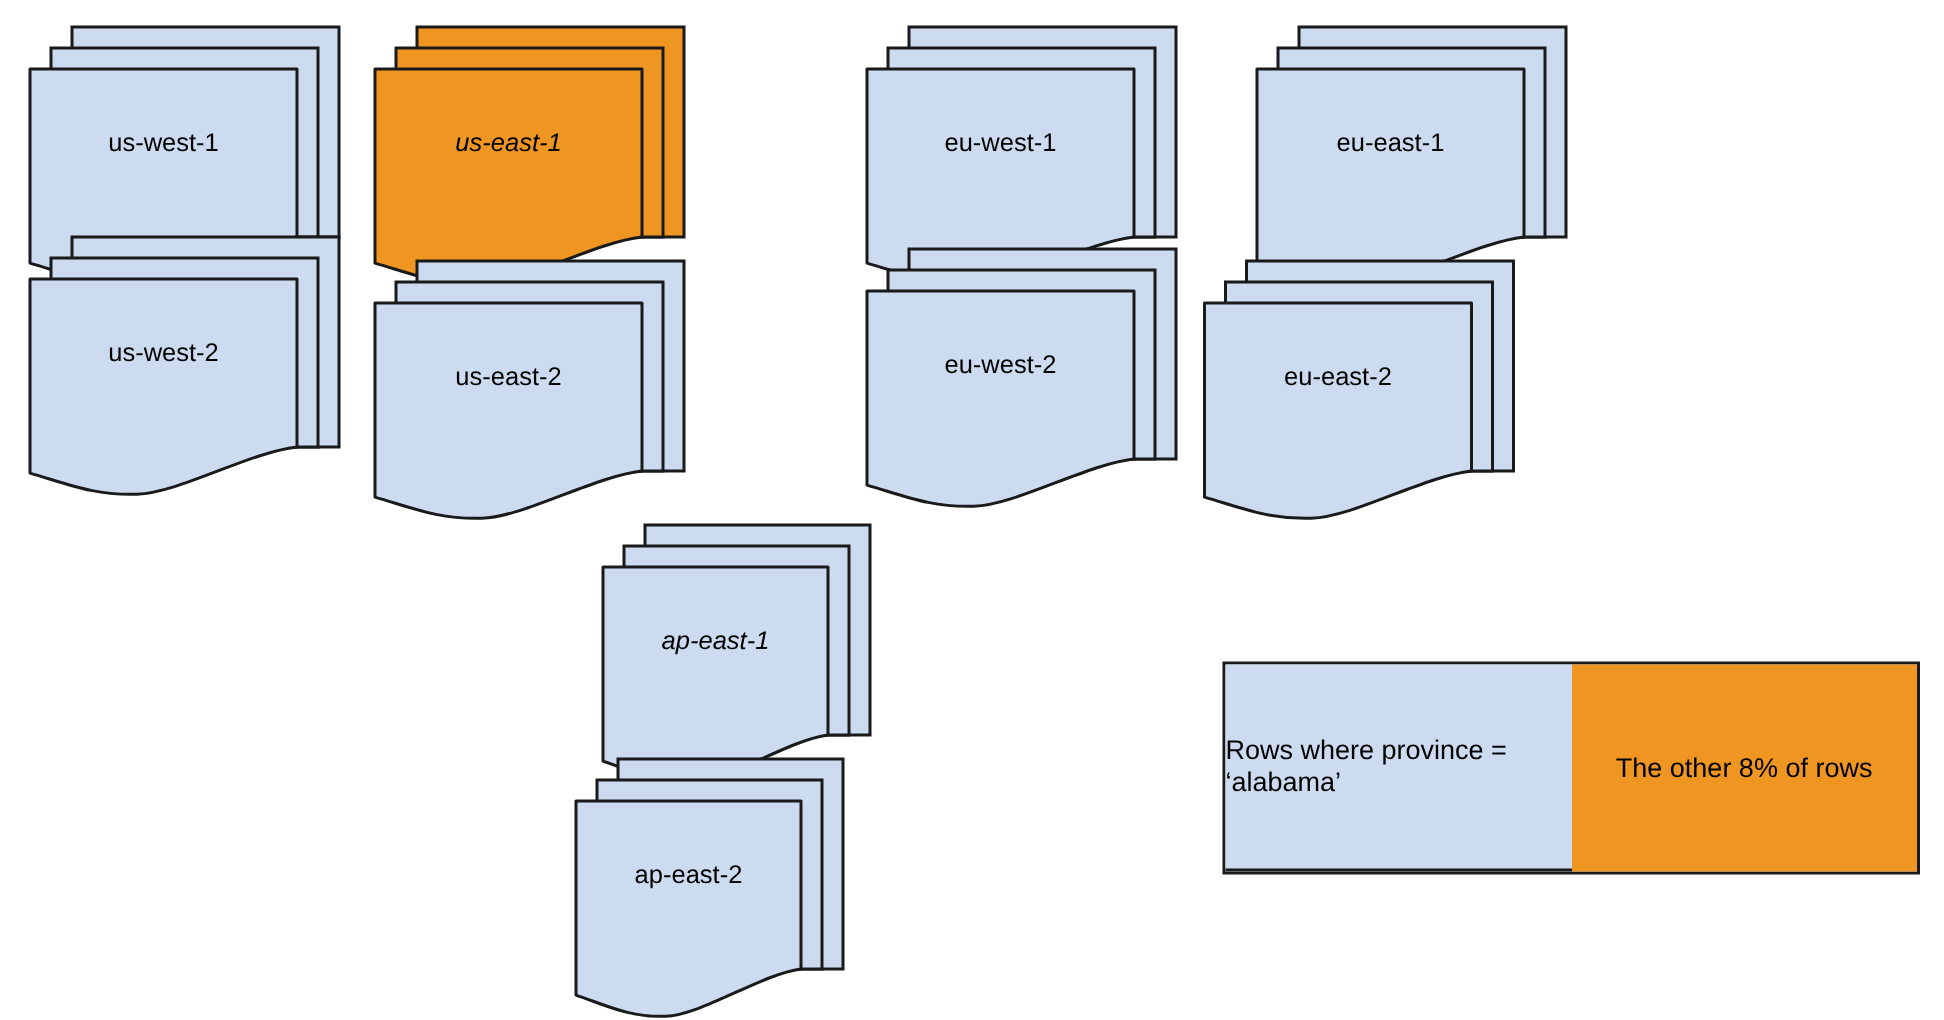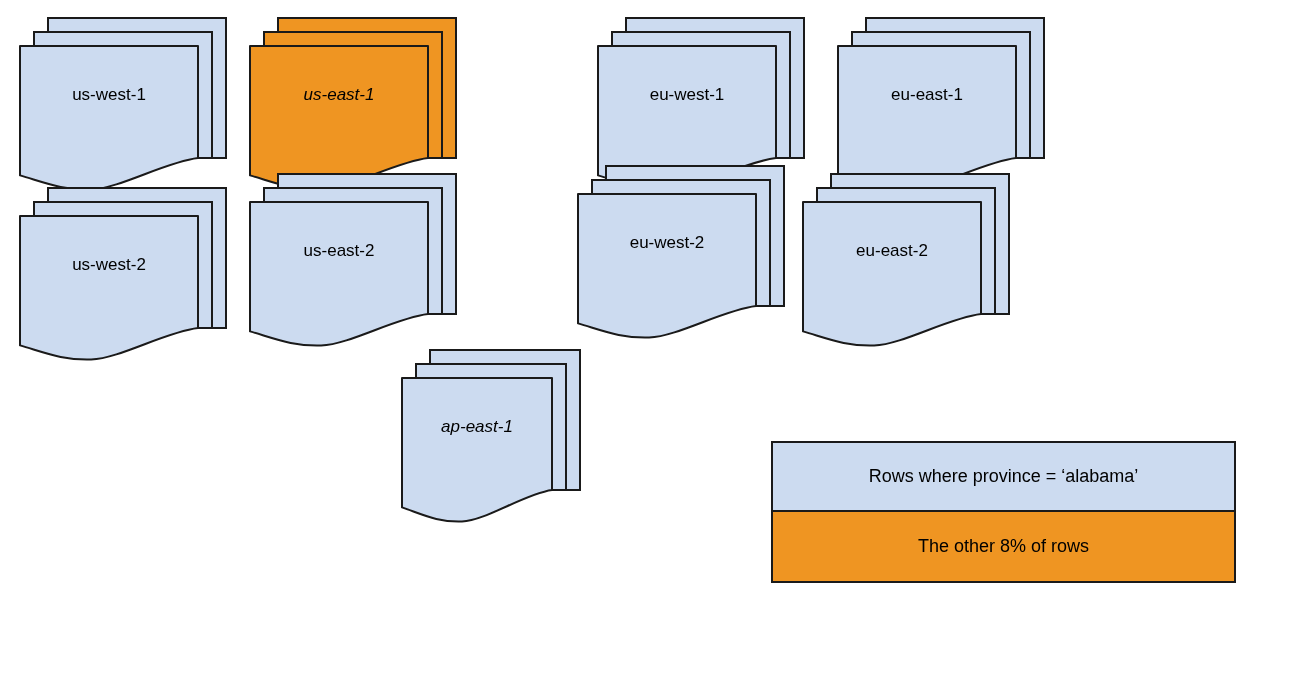--- a/index.html
+++ b/index.html
@@ -28,28 +28,27 @@
   }
   .doc-label {
     font-family: "Liberation Sans", sans-serif;
     font-size: 17px;
     fill: #000000;
     text-anchor: middle;
     dominant-baseline: middle;
   }
   .legend {
     position: absolute;
-    left: 771px;
+    left: 815px;
     top: 441px;
     width: 465px;
     height: 142px;
     border: 2px solid #1a1a1a;
     box-sizing: border-box;
     display: flex;
-    flex-direction: column;
   }
   .legend-row {
     flex: 1 1 50%;
     display: flex;
     align-items: center;
     justify-content: center;
     font-size: 18px;
     color: #000000;
     box-sizing: border-box;
   }
@@ -74,37 +73,37 @@
       </svg>
     </div>
     <div class="doc-stack" style="left: 248px; top: 16px; font-style: italic;">
       <svg width="210" height="174" viewBox="0 0 210 174">
         <rect x="30" y="2" width="178" height="140" fill="#ef9522" stroke="#1a1a1a" stroke-width="2"></rect>
         <rect x="16" y="16" width="178" height="126" fill="#ef9522" stroke="#1a1a1a" stroke-width="2"></rect>
         <path d="M 2 30 L 180 30 L 180 142 C 147.96 145.6 101.68 172.6 73.2 173.5 C 44.72 174.4 26.92 166.6 2 159.4 Z" fill="#ef9522" stroke="#1a1a1a" stroke-width="2" stroke-linejoin="round"></path>
         <text class="doc-label" x="91" y="80">us-east-1</text>
       </svg>
     </div>
-    <div class="doc-stack" style="left: 596px; top: 16px;">
+    <div class="doc-stack" style="left: 576px; top: 16px;">
       <svg width="210" height="174" viewBox="0 0 210 174">
         <rect x="30" y="2" width="178" height="140" fill="#ccdbf0" stroke="#1a1a1a" stroke-width="2"></rect>
         <rect x="16" y="16" width="178" height="126" fill="#ccdbf0" stroke="#1a1a1a" stroke-width="2"></rect>
         <path d="M 2 30 L 180 30 L 180 142 C 147.96 145.6 101.68 172.6 73.2 173.5 C 44.72 174.4 26.92 166.6 2 159.4 Z" fill="#ccdbf0" stroke="#1a1a1a" stroke-width="2" stroke-linejoin="round"></path>
         <text class="doc-label" x="91" y="80">eu-west-1</text>
       </svg>
     </div>
     <div class="doc-stack" style="left: 836px; top: 16px;">
       <svg width="210" height="174" viewBox="0 0 210 174">
         <rect x="30" y="2" width="178" height="140" fill="#ccdbf0" stroke="#1a1a1a" stroke-width="2"></rect>
         <rect x="16" y="16" width="178" height="126" fill="#ccdbf0" stroke="#1a1a1a" stroke-width="2"></rect>
         <path d="M 2 30 L 180 30 L 180 142 C 147.96 145.6 101.68 172.6 73.2 173.5 C 44.72 174.4 26.92 166.6 2 159.4 Z" fill="#ccdbf0" stroke="#1a1a1a" stroke-width="2" stroke-linejoin="round"></path>
         <text class="doc-label" x="91" y="80">eu-east-1</text>
       </svg>
     </div>
-    <div class="doc-stack" style="left: 18px; top: 186px; text-align: right;">
+    <div class="doc-stack" style="left: 18px; top: 156px; text-align: right;">
       <svg width="210" height="174" viewBox="0 0 210 174">
         <rect x="30" y="2" width="178" height="140" fill="#ccdbf0" stroke="#1a1a1a" stroke-width="2"></rect>
         <rect x="16" y="16" width="178" height="126" fill="#ccdbf0" stroke="#1a1a1a" stroke-width="2"></rect>
         <path d="M 2 30 L 180 30 L 180 142 C 147.96 145.6 101.68 172.6 73.2 173.5 C 44.72 174.4 26.92 166.6 2 159.4 Z" fill="#ccdbf0" stroke="#1a1a1a" stroke-width="2" stroke-linejoin="round"></path>
         <text class="doc-label" x="91" y="80">us-west-2</text>
       </svg>
     </div>
     <div class="doc-stack" style="left: 248px; top: 172px;">
       <svg width="210" height="174" viewBox="0 0 210 174">
         <rect x="30" y="2" width="178" height="140" fill="#ccdbf0" stroke="#1a1a1a" stroke-width="2"></rect>
@@ -130,20 +129,28 @@
       </svg>
     </div>
     <div class="doc-stack" style="left: 400px; top: 348px; font-style: italic;">
       <svg width="182" height="174" viewBox="0 0 182 174">
         <rect x="30" y="2" width="150" height="140" fill="#ccdbf0" stroke="#1a1a1a" stroke-width="2"></rect>
         <rect x="16" y="16" width="150" height="126" fill="#ccdbf0" stroke="#1a1a1a" stroke-width="2"></rect>
         <path d="M 2 30 L 152 30 L 152 142 C 125 145.6 86.00000000000001 172.6 62 173.5 C 38 174.4 23.000000000000004 166.6 2 159.4 Z" fill="#ccdbf0" stroke="#1a1a1a" stroke-width="2" stroke-linejoin="round"></path>
         <text class="doc-label" x="77" y="80">ap-east-1</text>
       </svg>
     </div>
+    <div class="doc-stack" style="left: 382px; top: 504px;">
+      <svg width="182" height="174" viewBox="0 0 182 174">
+        <rect x="30" y="2" width="150" height="140" fill="#ccdbf0" stroke="#1a1a1a" stroke-width="2"></rect>
+        <rect x="16" y="16" width="150" height="126" fill="#ccdbf0" stroke="#1a1a1a" stroke-width="2"></rect>
+        <path d="M 2 30 L 152 30 L 152 142 C 125 145.6 86.00000000000001 172.6 62 173.5 C 38 174.4 23.000000000000004 166.6 2 159.4 Z" fill="#ccdbf0" stroke="#1a1a1a" stroke-width="2" stroke-linejoin="round"></path>
+        <text class="doc-label" x="77" y="80">ap-east-2</text>
+      </svg>
+    </div>
     <div class="legend">
       <div class="legend-row blue">
         <span>Rows where province = ‘alabama’</span>
       </div>
       <div class="legend-row orange">
         <span>The other 8% of rows</span>
       </div>
     </div>
   </div>
 

